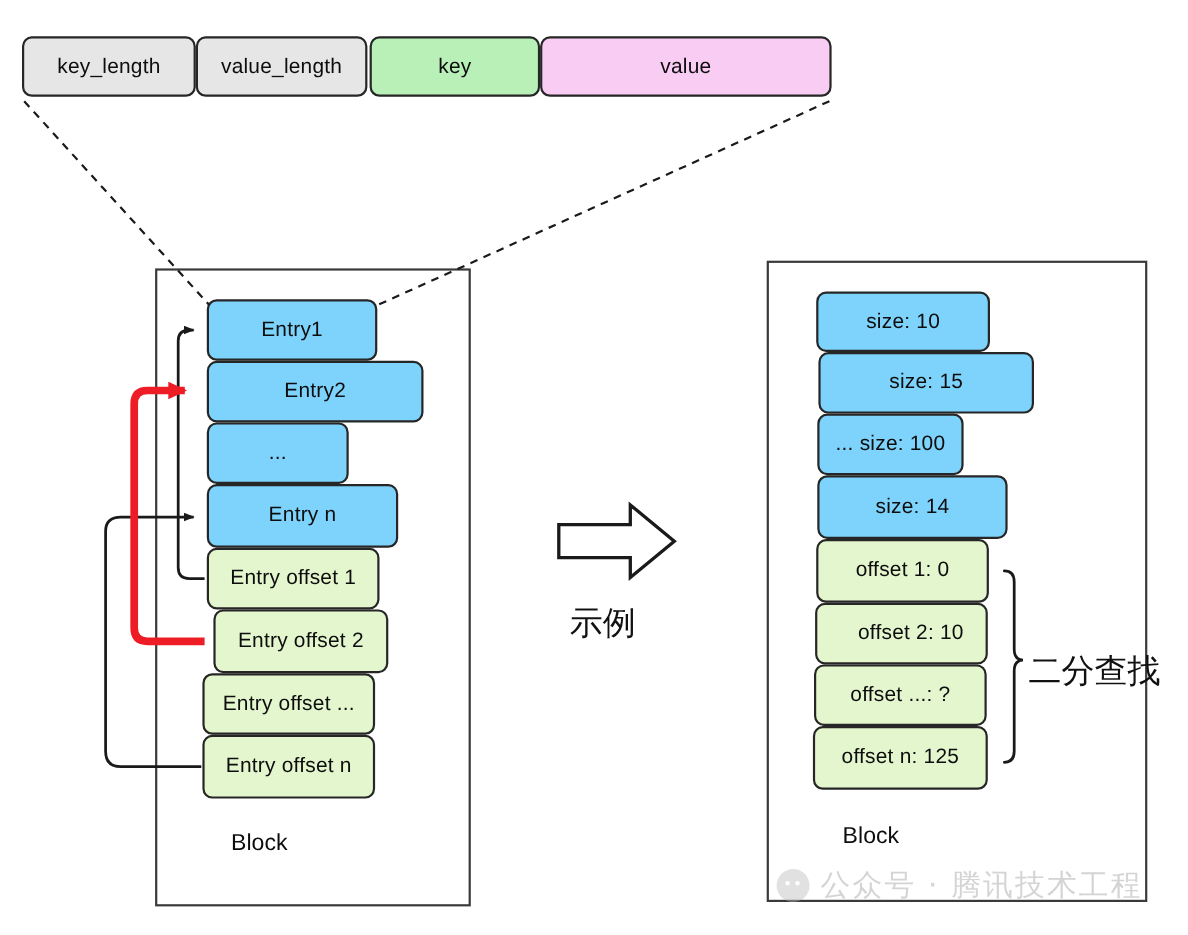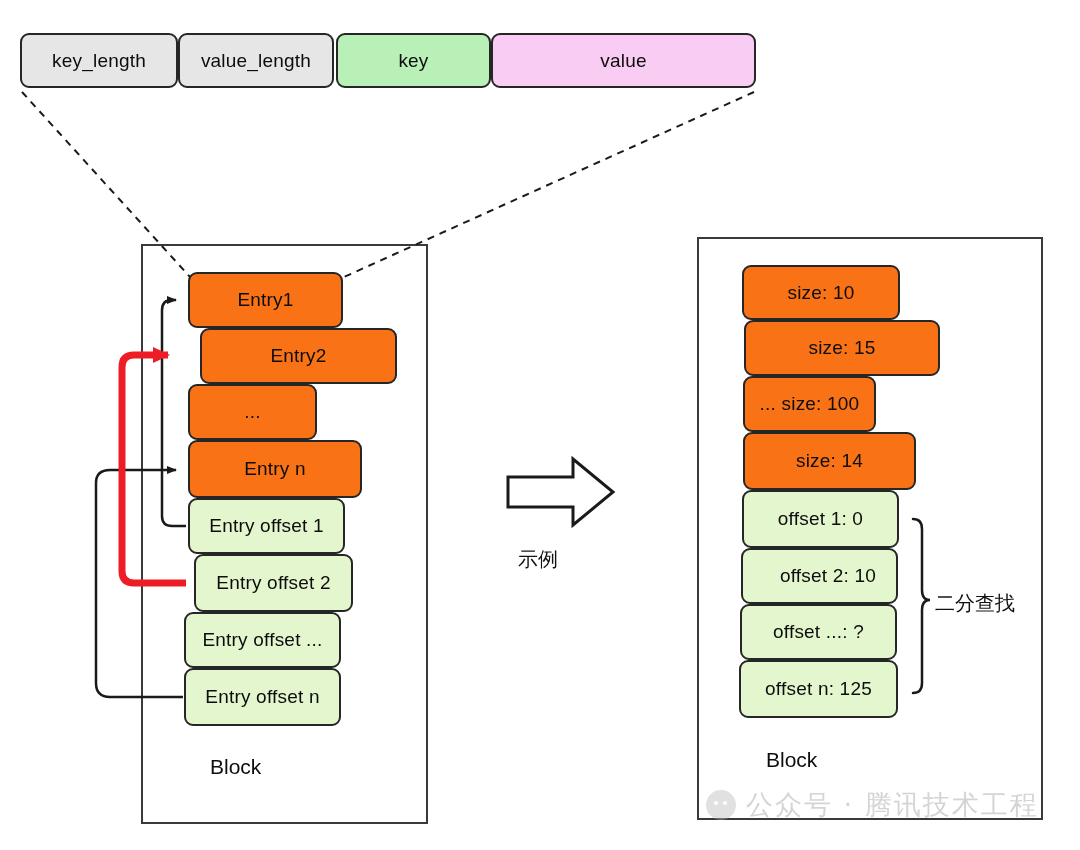--- a/index.html
+++ b/index.html
@@ -34,38 +34,38 @@
     align-items: center;
     justify-content: center;
     font-size: 19px;
     color: #0d0d0d;
     letter-spacing: 0.2px;
     white-space: nowrap;
   }
   .node.gray   { background: #e6e6e6; }
   .node.green  { background: #b8f0b8; }
   .node.pink   { background: #f8ccf3; }
-  .node.blue   { background: #f97316; }
+  .node.blue   { background: #7dd3fc; }
   .node.lgreen { background: #e4f6ce; }
 
   .frame {
     position: absolute;
     box-sizing: border-box;
     border: 2px solid #3a3a3a;
     background: transparent;
   }
   .blocklabel {
     position: absolute;
     font-size: 21px;
     color: #0d0d0d;
     white-space: nowrap;
   }
   .cjk-label {
     position: absolute;
-    font-size: 20px;
+    font-size: 30px;
     color: #111111;
     white-space: nowrap;
     font-family: Liberation Mono, monospace;
   }
   .watermark {
     position: absolute;
     display: flex;
     align-items: center;
     gap: 10px;
     opacity: 0.42;
@@ -105,21 +105,21 @@
   <div class="node gray" style="left:178px; top:33px; width:156px; height:55px;">value_length</div>
 
   <div class="node green" style="left:336px; top:33px; width:155px; height:55px;">key</div>
 
   <div class="node pink" style="left:491px; top:33px; width:265px; height:55px;">value</div>
 
   <div class="frame" style="left:141px; top:244px; width:287px; height:580px;"></div>
 
   <div class="node blue" style="left:188px; top:272px; width:155px; height:56px;">Entry1</div>
 
-  <div class="node blue" style="left:200px; top:328px; width:197px; height:56px;">Entry2</div>
+  <div class="node blue" style="left:188px; top:328px; width:197px; height:56px;">Entry2</div>
 
   <div class="node blue" style="left:188px; top:384px; width:129px; height:56px;">...</div>
 
   <div class="node blue" style="left:188px; top:440px; width:174px; height:58px;">Entry n</div>
 
   <div class="node lgreen" style="left:188px; top:498px; width:157px; height:56px;">Entry offset 1</div>
 
   <div class="node lgreen" style="left:194px; top:554px; width:159px; height:58px;">Entry offset 2</div>
 
   <div class="node lgreen" style="left:184px; top:612px; width:157px; height:56px;">Entry offset ...</div>

